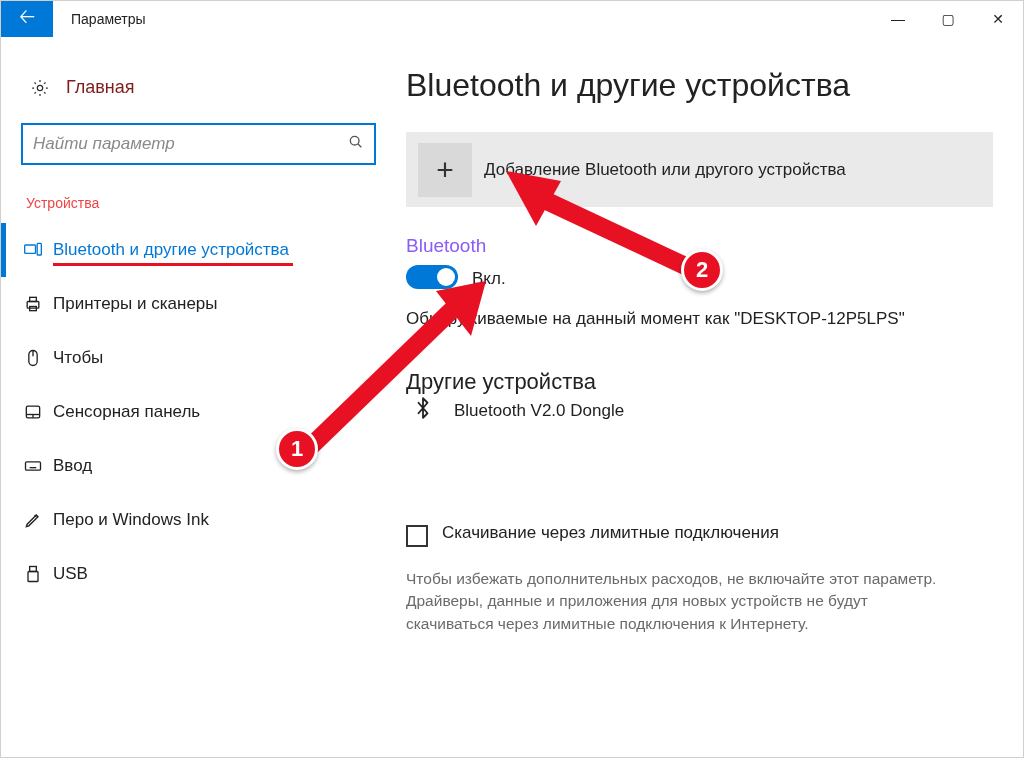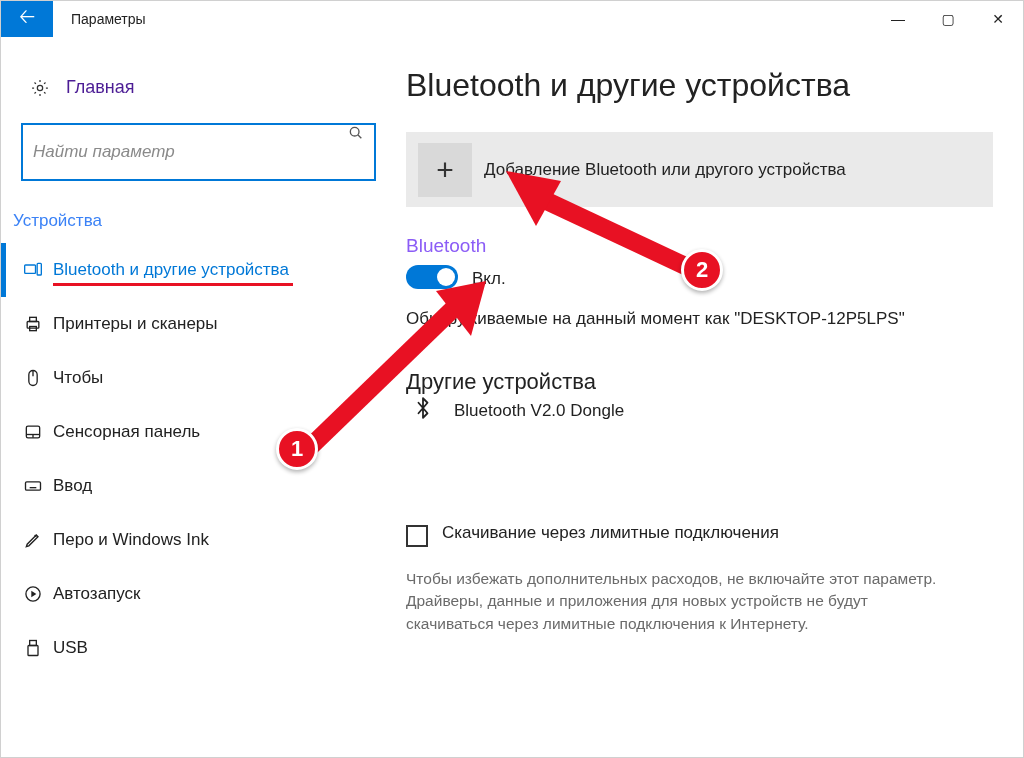--- a/index.html
+++ b/index.html
@@ -22,37 +22,37 @@
   .win-controls { display: flex; }
   .win-btn {
     width: 50px; display: flex; align-items: center; justify-content: center;
     font-size: 14px; color: #222;
   }
   
   .content { flex: 1; display: flex; }
   .sidebar { width: 395px; padding: 40px 0 0 0; }
   .home-row {
     display: flex; align-items: center; padding: 0 20px 25px 25px;
-    font-size: 18px; color: #4c1d95;
+    font-size: 18px; color: #7f1d1d;
   }
   .home-row .icon { width: 28px; display:flex; justify-content:center; }
   .gear-icon svg { width:20px; height:20px; }
   .home-row .label { padding-left: 12px; }
   .search-box {
-    margin: 0 20px 30px 20px; border: 2px solid #0078d7; height: 58px;
-    display: flex; padding: 0 10px; color: #888;
+    margin: 0 20px 30px 20px; border: 2px solid #0078d7; height: 42px;
+    display: flex; align-items: center; padding: 0 10px; color: #888;
     font-size: 17px;
   }
   .search-box input {
     flex:1; border:none; outline:none; font-size:17px; color:#333;
   }
   .search-box input::placeholder { color:#8a8a8a; font-style: italic; }
   .search-glyph { color:#555; font-size:16px; }
   .group-header {
-    color: #3b82f6; font-size: 17px; padding: 0 20px 12px 12px;
+    color: #ef4444; font-size: 14px; padding: 0 20px 12px 25px;
   }
   .nav { list-style:none; }
   .nav li { display:flex; align-items:center; height:54px; padding-left:12px; font-size:17px; color:#222; }
   .nav li .icon { width:40px; display:flex; justify-content:center; color:#222; }
   .nav li .icon svg { width:20px; height:20px; }
   .nav li .label { position:relative; }
   .nav li.active { color:#0078d7; }
   .nav li.active .icon { color:#0078d7; }
   .nav li.active::before {
     content:""; position:absolute; left:0; height:54px; width:5px; background:#0078d7;
@@ -203,29 +203,20 @@
           <span class="label">Ввод</span>
         </li>
         <li>
           <span class="icon">
             <svg viewBox="0 0 24 24" fill="none" stroke="#222" stroke-width="1.6">
                 <path d="M4 20l3-1 11-11-2-2L5 17l-1 3z"></path>
                 <path d="M14 6l2 2"></path>
               </svg>
           </span>
           <span class="label">Перо и Windows Ink</span>
-        </li>
-        <li>
-          <span class="icon">
-            <svg viewBox="0 0 24 24" fill="none" stroke="#222" stroke-width="1.6">
-                <circle cx="12" cy="12" r="8.5"></circle>
-                <polygon points="10,8 16,12 10,16" fill="#222" stroke="none"></polygon>
-              </svg>
-          </span>
-          <span class="label">Автозапуск</span>
         </li>
         <li>
           <span class="icon">
             <svg viewBox="0 0 24 24" fill="none" stroke="#222" stroke-width="1.6">
                 <rect x="8" y="3" width="8" height="6"></rect>
                 <rect x="6" y="9" width="12" height="12" rx="1"></rect>
               </svg>
           </span>
           <span class="label">USB</span>
         </li>

